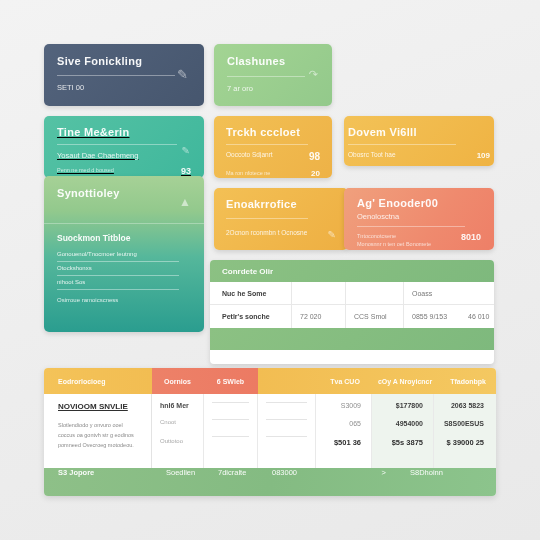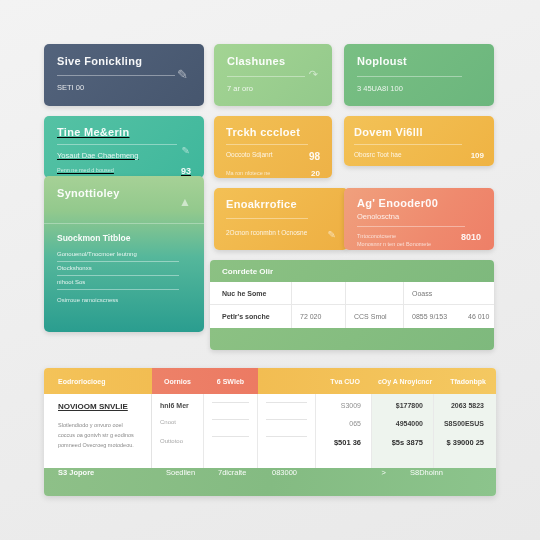--- a/index.html
+++ b/index.html
@@ -98,21 +98,21 @@
   #card-amber1 {
     left: 214px; top: 116px; width: 118px; height: 62px;
     background: linear-gradient(135deg, #f2c054 0%, #eeb247 100%);
     padding: 10px 12px;
   }
   #card-amber1 .rule { margin: 6px 0 6px 0; width: 82px; }
 
   #card-amber2 {
     left: 344px; top: 116px; width: 150px; height: 50px;
     background: linear-gradient(135deg, #f3c257 0%, #efb343 100%);
-    padding: 10px 10px;
+    padding: 10px 4px;
   }
   #card-amber2 .rule { margin: 6px 0 6px 0; width: 108px; }
 
   .kv-row {
     display: flex;
     justify-content: space-between;
     align-items: flex-start;
     gap: 6px;
   }
 
@@ -170,21 +170,21 @@
 
   #card-coral {
     left: 344px; top: 188px; width: 150px; height: 62px;
     background: linear-gradient(125deg, #f0a07d 0%, #ef8a6e 60%, #ee7f67 100%);
     padding: 9px 13px;
   }
   #card-coral .rule { margin: 5px 0 5px 0; width: 108px; }
 
   
   #mini-table {
-    left: 210px; top: 260px; width: 284px; height: 90px;
+    left: 210px; top: 260px; width: 284px; height: 104px;
     background: #ffffff;
     box-shadow: 0 2px 5px rgba(0,0,0,0.12);
     border-radius: 4px;
   }
   #mini-table .mt-head {
     background: linear-gradient(135deg, #8cc183 0%, #7eb97d 100%);
     height: 22px;
     display: flex;
     align-items: center;
     padding: 0 12px;
@@ -392,25 +392,20 @@
     <span class="icon-corner" style="right:16px; top:24px;">✎</span>
   </div>
 
   <div class="card" id="card-mint1">
     <div class="card-title blur">Clashunes</div>
     <div class="rule"></div>
     <div class="card-sub blur">7 ar oro</div>
     <span class="icon-corner" style="right:14px; top:25px; font-size:11px;">↷</span>
   </div>
 
-  <div class="card" id="card-green1">
-    <div class="card-title blur">Noploust</div>
-    <div class="rule"></div>
-    <div class="card-sub blur">3 45UA8I 100</div>
-  </div>
 
   <div class="card" id="card-teal">
     <div class="card-title blur">Tine Me&amp;erin</div>
     <div class="rule"></div>
     <div class="card-sub blur">Yosaut Dae Chaebmeng</div>
     <div class="kv-row" style="margin-top:6px;">
       <div class="card-micro blur" style="white-space:pre-line; width:108px;">Penn ne med d boused
 bocen n metnn Doces ter</div>
       <div class="card-value blur">93</div>
     </div>

